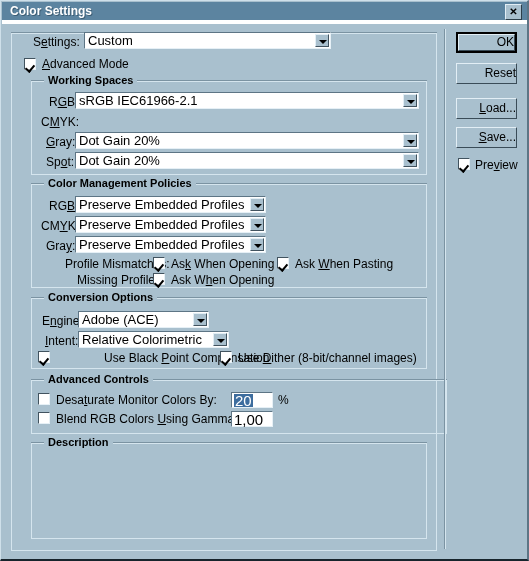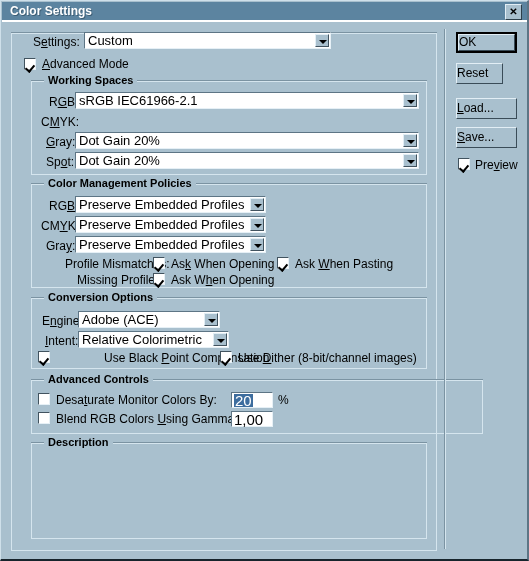--- a/index.html
+++ b/index.html
@@ -16,21 +16,21 @@
     border-top:1px solid #cfe0ea;
     border-left:1px solid #cfe0ea;
     border-right:2px solid #5d7585;
     border-bottom:2px solid #17242c;
     box-sizing:border-box;
   }
   
   .titlebar{
     position:absolute;left:1px;top:1px;width:525px;height:18px;
     background:#5c84a0;
-    border-bottom:2px solid #ffffff;
+    border-bottom:4px solid #ffffff;
   }
   .title-text{
     position:absolute;left:8px;top:2px;
     color:#ffffff;font-size:12px;font-weight:bold;
     letter-spacing:0px;
     text-shadow:1px 1px 0 #3d5d74;
   }
   .close-btn{
     position:absolute;right:5px;top:2px;width:15px;height:14px;
     background:#a9c0ce;
@@ -112,21 +112,21 @@
     z-index:2;white-space:nowrap;
   }
 
   
   .btn{
     position:absolute;height:21px;
     background:#a9c0ce;
     border-top:1px solid #e2eef5;border-left:1px solid #e2eef5;
     border-right:1px solid #3a4c58;border-bottom:1px solid #3a4c58;
     box-sizing:border-box;cursor:pointer;
-    text-align:left;font-size:12px;line-height:19px;color:#000;
+    text-align:right;font-size:12px;line-height:19px;color:#000;
   }
   .btn.default{
     border:2px solid #000;
     line-height:17px;
   }
   .btn.default .inner{
     position:absolute;left:0;top:0;right:0;bottom:0;
     border-top:1px solid #e2eef5;border-left:1px solid #e2eef5;
     border-right:1px solid #3a4c58;border-bottom:1px solid #3a4c58;
     box-sizing:border-box;
@@ -211,37 +211,37 @@
   <div class="lbl" style="left:294px;top:257px;">Ask <u>W</u>hen Pasting</div>
 
   <div class="lbl" style="left:76px;top:273px;">Missing Profiles:</div>
   <div class="chk on" style="left:152px;top:272px;"></div>
   <div class="lbl" style="left:170px;top:273px;">Ask W<u>h</u>en Opening</div>
 
   <div class="group" style="left:30px;top:296px;width:396px;height:72px;">
     <div class="group-title">Conversion Options</div>
   </div>
   <div class="lbl" style="left:41px;top:314px;">E<u>n</u>gine:</div>
-  <div class="combo" style="left:77px;top:310px;width:142px;">
+  <div class="combo" style="left:77px;top:310px;width:131px;">
     <span class="val">Adobe (ACE)</span>
     <span class="arw"></span>
   </div>
 
   <div class="lbl" style="left:44px;top:334px;"><u>I</u>ntent:</div>
   <div class="combo" style="left:77px;top:330px;width:151px;">
     <span class="val">Relative Colorimetric</span>
     <span class="arw"></span>
   </div>
 
   <div class="chk on" style="left:37px;top:350px;"></div>
   <div class="lbl" style="left:55px;top:351px;margin-left:48px;">Use Black <u>P</u>oint Compensation</div>
   <div class="chk on" style="left:219px;top:350px;"></div>
   <div class="lbl" style="left:237px;top:351px;">Use <u>D</u>ither (8-bit/channel images)</div>
 
-  <div class="group" style="left:30px;top:378px;width:452px;height:55px;">
+  <div class="group" style="left:30px;top:378px;width:416px;height:55px;">
     <div class="group-title">Advanced Controls</div>
   </div>
   <div class="chk off" style="left:37px;top:392px;"></div>
   <div class="lbl" style="left:55px;top:393px;">Desa<u>t</u>urate Monitor Colors By:</div>
   <div class="txtfield" style="left:230px;top:391px;width:42px;">
     <span class="v sel">20</span>
   </div>
   <div class="lbl" style="left:277px;top:393px;">%</div>
 
   <div class="chk off" style="left:37px;top:411px;"></div>
@@ -253,20 +253,20 @@
   <div class="group" style="left:30px;top:441px;width:396px;height:97px;">
     <div class="group-title">Description</div>
   </div>
   <div class="lbl" style="left:40px;top:455px;width:376px;white-space:normal;"></div>
 
   <div class="vsep" style="left:443px;top:28px;height:520px;"></div>
 
   <div class="btn default" style="left:455px;top:31px;width:61px;">
     <span class="inner">OK</span>
   </div>
-  <div class="btn" style="left:455px;top:62px;width:47px;">Reset</div>
+  <div class="btn" style="left:455px;top:62px;width:61px;">Reset</div>
   <div class="btn" style="left:455px;top:97px;width:61px;"><u>L</u>oad...</div>
   <div class="btn" style="left:455px;top:126px;width:61px;"><u>S</u>ave...</div>
 
   <div class="chk on" style="left:457px;top:157px;"></div>
   <div class="lbl" style="left:474px;top:158px;">Pre<u>v</u>iew</div>
 
 </div>
 
 </body></html>

